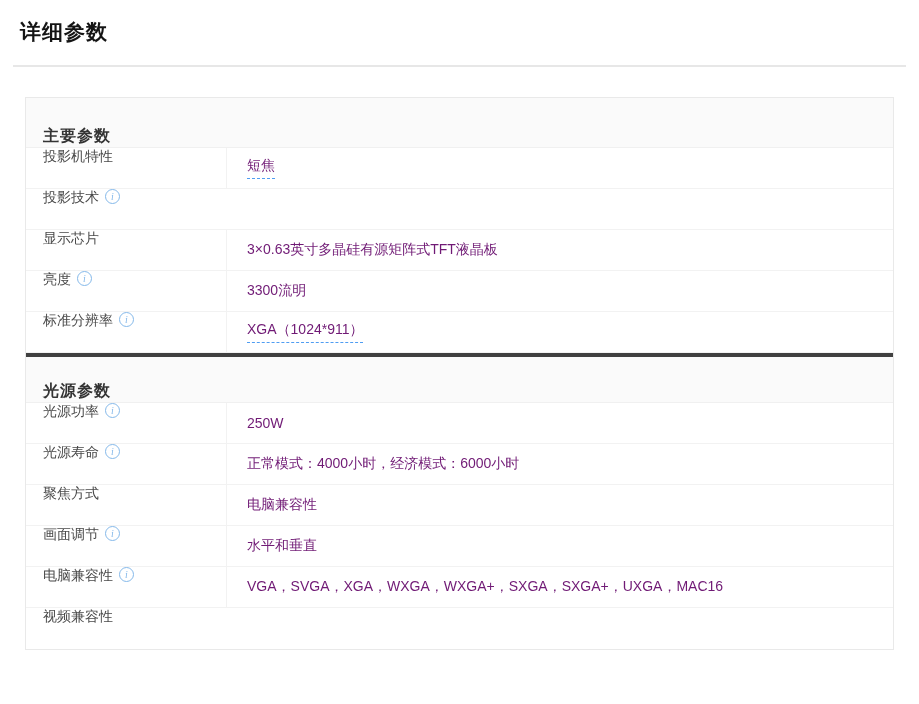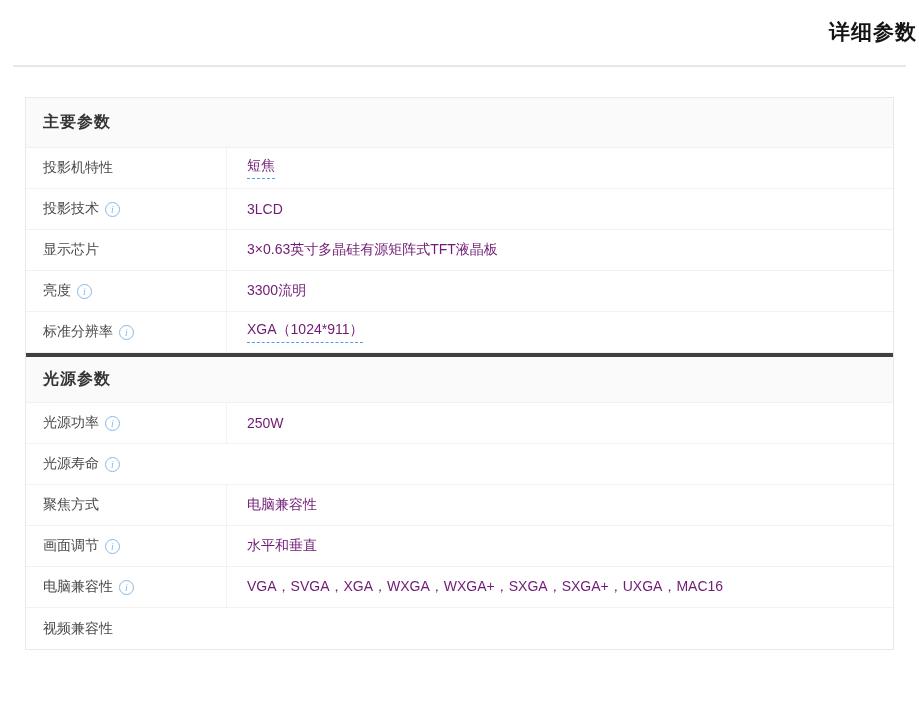--- a/index.html
+++ b/index.html
@@ -3,43 +3,42 @@
 <meta charset="utf-8">
 <style>
   * { margin: 0; padding: 0; box-sizing: border-box; }
   html, body {
     width: 919px; height: 704px;
     background: #ffffff;
     overflow: hidden;
     font-family: "Liberation Sans", "DejaVu Sans", sans-serif;
   }
   .page-title {
-    margin: 18px 2px 0 20px;
+    margin: 18px 15px 0 20px;
     font-size: 21px;
     font-weight: bold;
     color: #141414;
     letter-spacing: 1px;
-    text-align: right;
   }
   .title-divider {
     margin: 19px 13px 0 13px;
     height: 2px;
     background: #e7e7e7;
   }
   .spec-table {
     margin: 30px 25px 0 25px;
     width: 869px;
     border: 1px solid #e9e9e9;
     background: #ffffff;
   }
   .section-header {
     height: 50px;
     background: #fafafa;
     display: flex;
-    align-items: center;
+    align-items: flex-end;
     padding-left: 17px;
     border-bottom: 1px solid #f0f0f0;
   }
   .section + .section .section-header { border-top: 4px solid #404040; }
   .section-title {
     font-size: 16px;
     font-weight: bold;
     color: #333333;
     letter-spacing: 1px;
   }
@@ -47,21 +46,20 @@
     display: flex;
     height: 41px;
     background: #ffffff;
     border-bottom: 1px solid #f2f2f2;
   }
   .section:last-child .spec-row:last-child { border-bottom: none; gap: 16px; }
   .label-cell {
     width: 200px;
     flex: 0 0 200px;
     display: flex;
-    align-items: center;
     padding-left: 17px;
   }
   .label-text {
     font-size: 14px;
     color: #494949;
   }
   .info-icon {
     display: inline-block;
     width: 15px; height: 15px;
     margin-left: 6px;
@@ -111,23 +109,20 @@
       </div>
       <div class="value-cell">
         <span class="value-text link">短焦</span>
       </div>
     </div>
     <div class="spec-row">
       <div class="label-cell">
         <span class="label-text">投影技术</span>
         <span class="info-icon">i</span>
       </div>
-      <div class="value-cell">
-        <span class="value-text">3LCD</span>
-      </div>
     </div>
     <div class="spec-row">
       <div class="label-cell">
         <span class="label-text">显示芯片</span>
       </div>
       <div class="value-cell">
         <span class="value-text">3×0.63英寸多晶硅有源矩阵式TFT液晶板</span>
       </div>
     </div>
     <div class="spec-row">
@@ -161,20 +156,23 @@
       </div>
       <div class="value-cell">
         <span class="value-text">250W</span>
       </div>
     </div>
     <div class="spec-row">
       <div class="label-cell">
         <span class="label-text">光源寿命</span>
         <span class="info-icon">i</span>
       </div>
+      <div class="value-cell">
+        <span class="value-text">正常模式：4000小时，经济模式：6000小时</span>
+      </div>
     </div>
   </div>
 
   <div class="section">
     <div class="spec-row">
       <div class="label-cell">
         <span class="label-text">聚焦方式</span>
       </div>
       <div class="value-cell">
         <span class="value-text">电脑兼容性</span>

